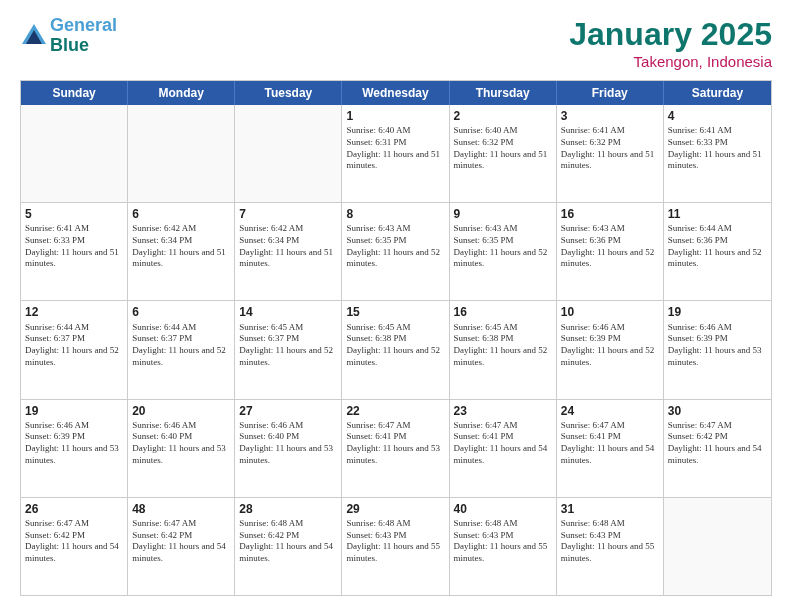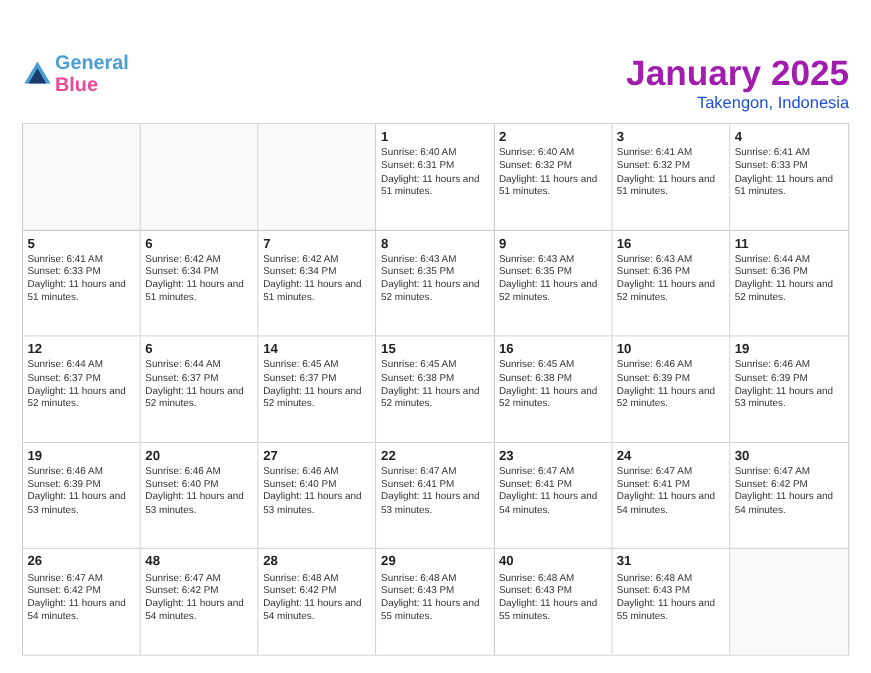--- a/index.html
+++ b/index.html
@@ -15,21 +15,20 @@
       height: 612px;
       padding: 16px 20px;
       display: flex;
       flex-direction: column;
     }
     .header {
       display: flex;
       align-items: flex-start;
       justify-content: space-between;
       margin-bottom: 10px;
-      margin-top: 32px;
     }
     .logo {
       display: flex;
       align-items: center;
     }
     .logo-text {
       font-size: 18px;
       font-weight: bold;
       color: #1a3a6b;
       line-height: 1.1;
@@ -41,25 +40,25 @@
       width: 28px;
       height: 28px;
       margin-right: 2px;
     }
     .title-block {
       text-align: right;
     }
     .month-title {
       font-size: 32px;
       font-weight: bold;
-      color: #a21caf;
+      color: #0f766e;
     }
     .subtitle {
       font-size: 15px;
-      color: #1d4ed8;
+      color: #be185d;
     }
     .calendar {
       flex: 1;
       display: flex;
       flex-direction: column;
       border: 1px solid #ccc;
     }
     .cal-header {
       display: grid;
       grid-template-columns: repeat(7, 1fr);
@@ -100,44 +99,54 @@
       font-size: 12px;
       font-weight: bold;
       color: #222;
       display: block;
       margin-bottom: 1px;
     }
     .cal-cell .info {
       color: #333;
       font-size: 9px;
       line-height: 1.3;
+      font-family: Liberation Serif, serif;
     }
   </style>
 </head>
 <body>
 
 <div class="page">
   <div class="header">
     <div class="logo">
       <svg class="logo-icon" viewBox="0 0 28 28">
         <polygon points="14,2 26,22 2,22" fill="#4a9fd4"></polygon>
         <polygon points="14,8 22,22 6,22" fill="#1a3a6b"></polygon>
       </svg>
       <div class="logo-text">
         <div><span>General</span></div>
-        <div style="color:#ec4899;">Blue</div>
+        <div style="color:#0f766e;">Blue</div>
       </div>
     </div>
     <div class="title-block">
       <div class="month-title">January 2025</div>
       <div class="subtitle">Takengon, Indonesia</div>
     </div>
   </div>
 
   <div class="calendar">
+    <div class="cal-header">
+    <div class="cal-header-cell">Sunday</div>
+        <div class="cal-header-cell">Monday</div>
+        <div class="cal-header-cell">Tuesday</div>
+        <div class="cal-header-cell">Wednesday</div>
+        <div class="cal-header-cell">Thursday</div>
+        <div class="cal-header-cell">Friday</div>
+        <div class="cal-header-cell">Saturday</div>
+      </div>
     <div class="cal-body">
     <div class="cal-row">
           <div class="cal-cell empty"></div>
           <div class="cal-cell empty"></div>
           <div class="cal-cell empty"></div>
           <div class="cal-cell">
             <span class="day-num">1</span>
             <div class="info">Sunrise: 6:40 AM<br>Sunset: 6:31 PM<br>Daylight: 11 hours and 51 minutes.</div>
           </div>
           <div class="cal-cell">

